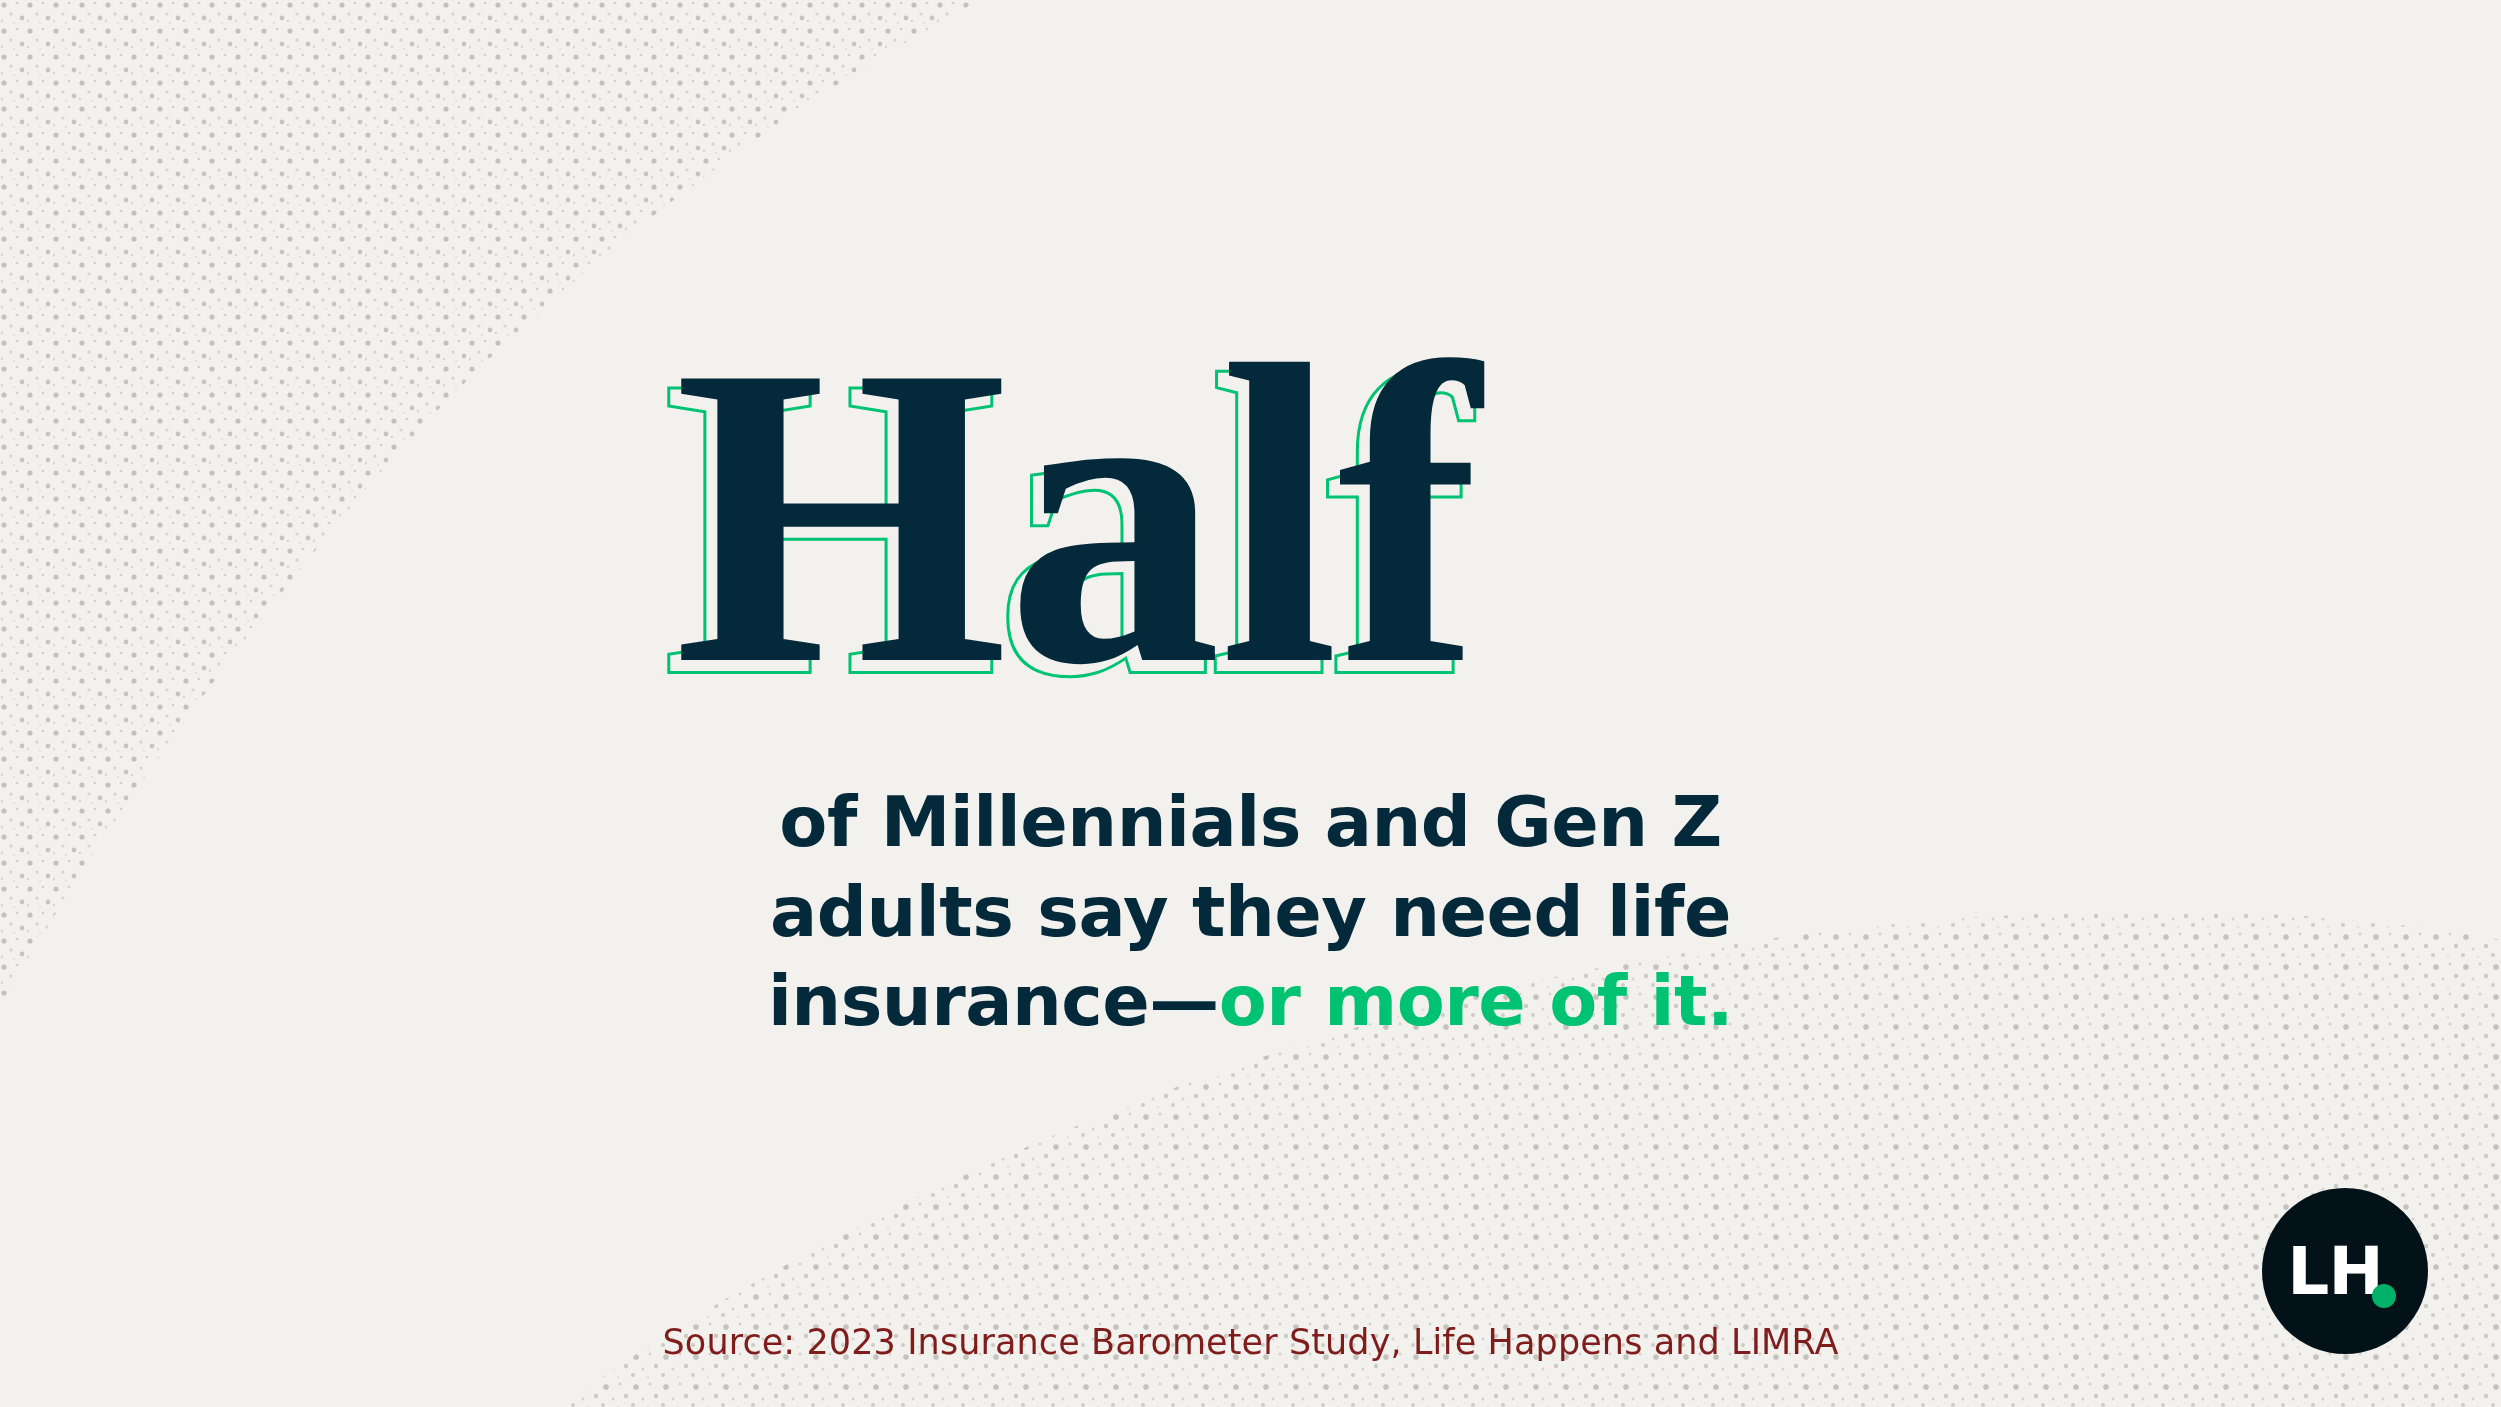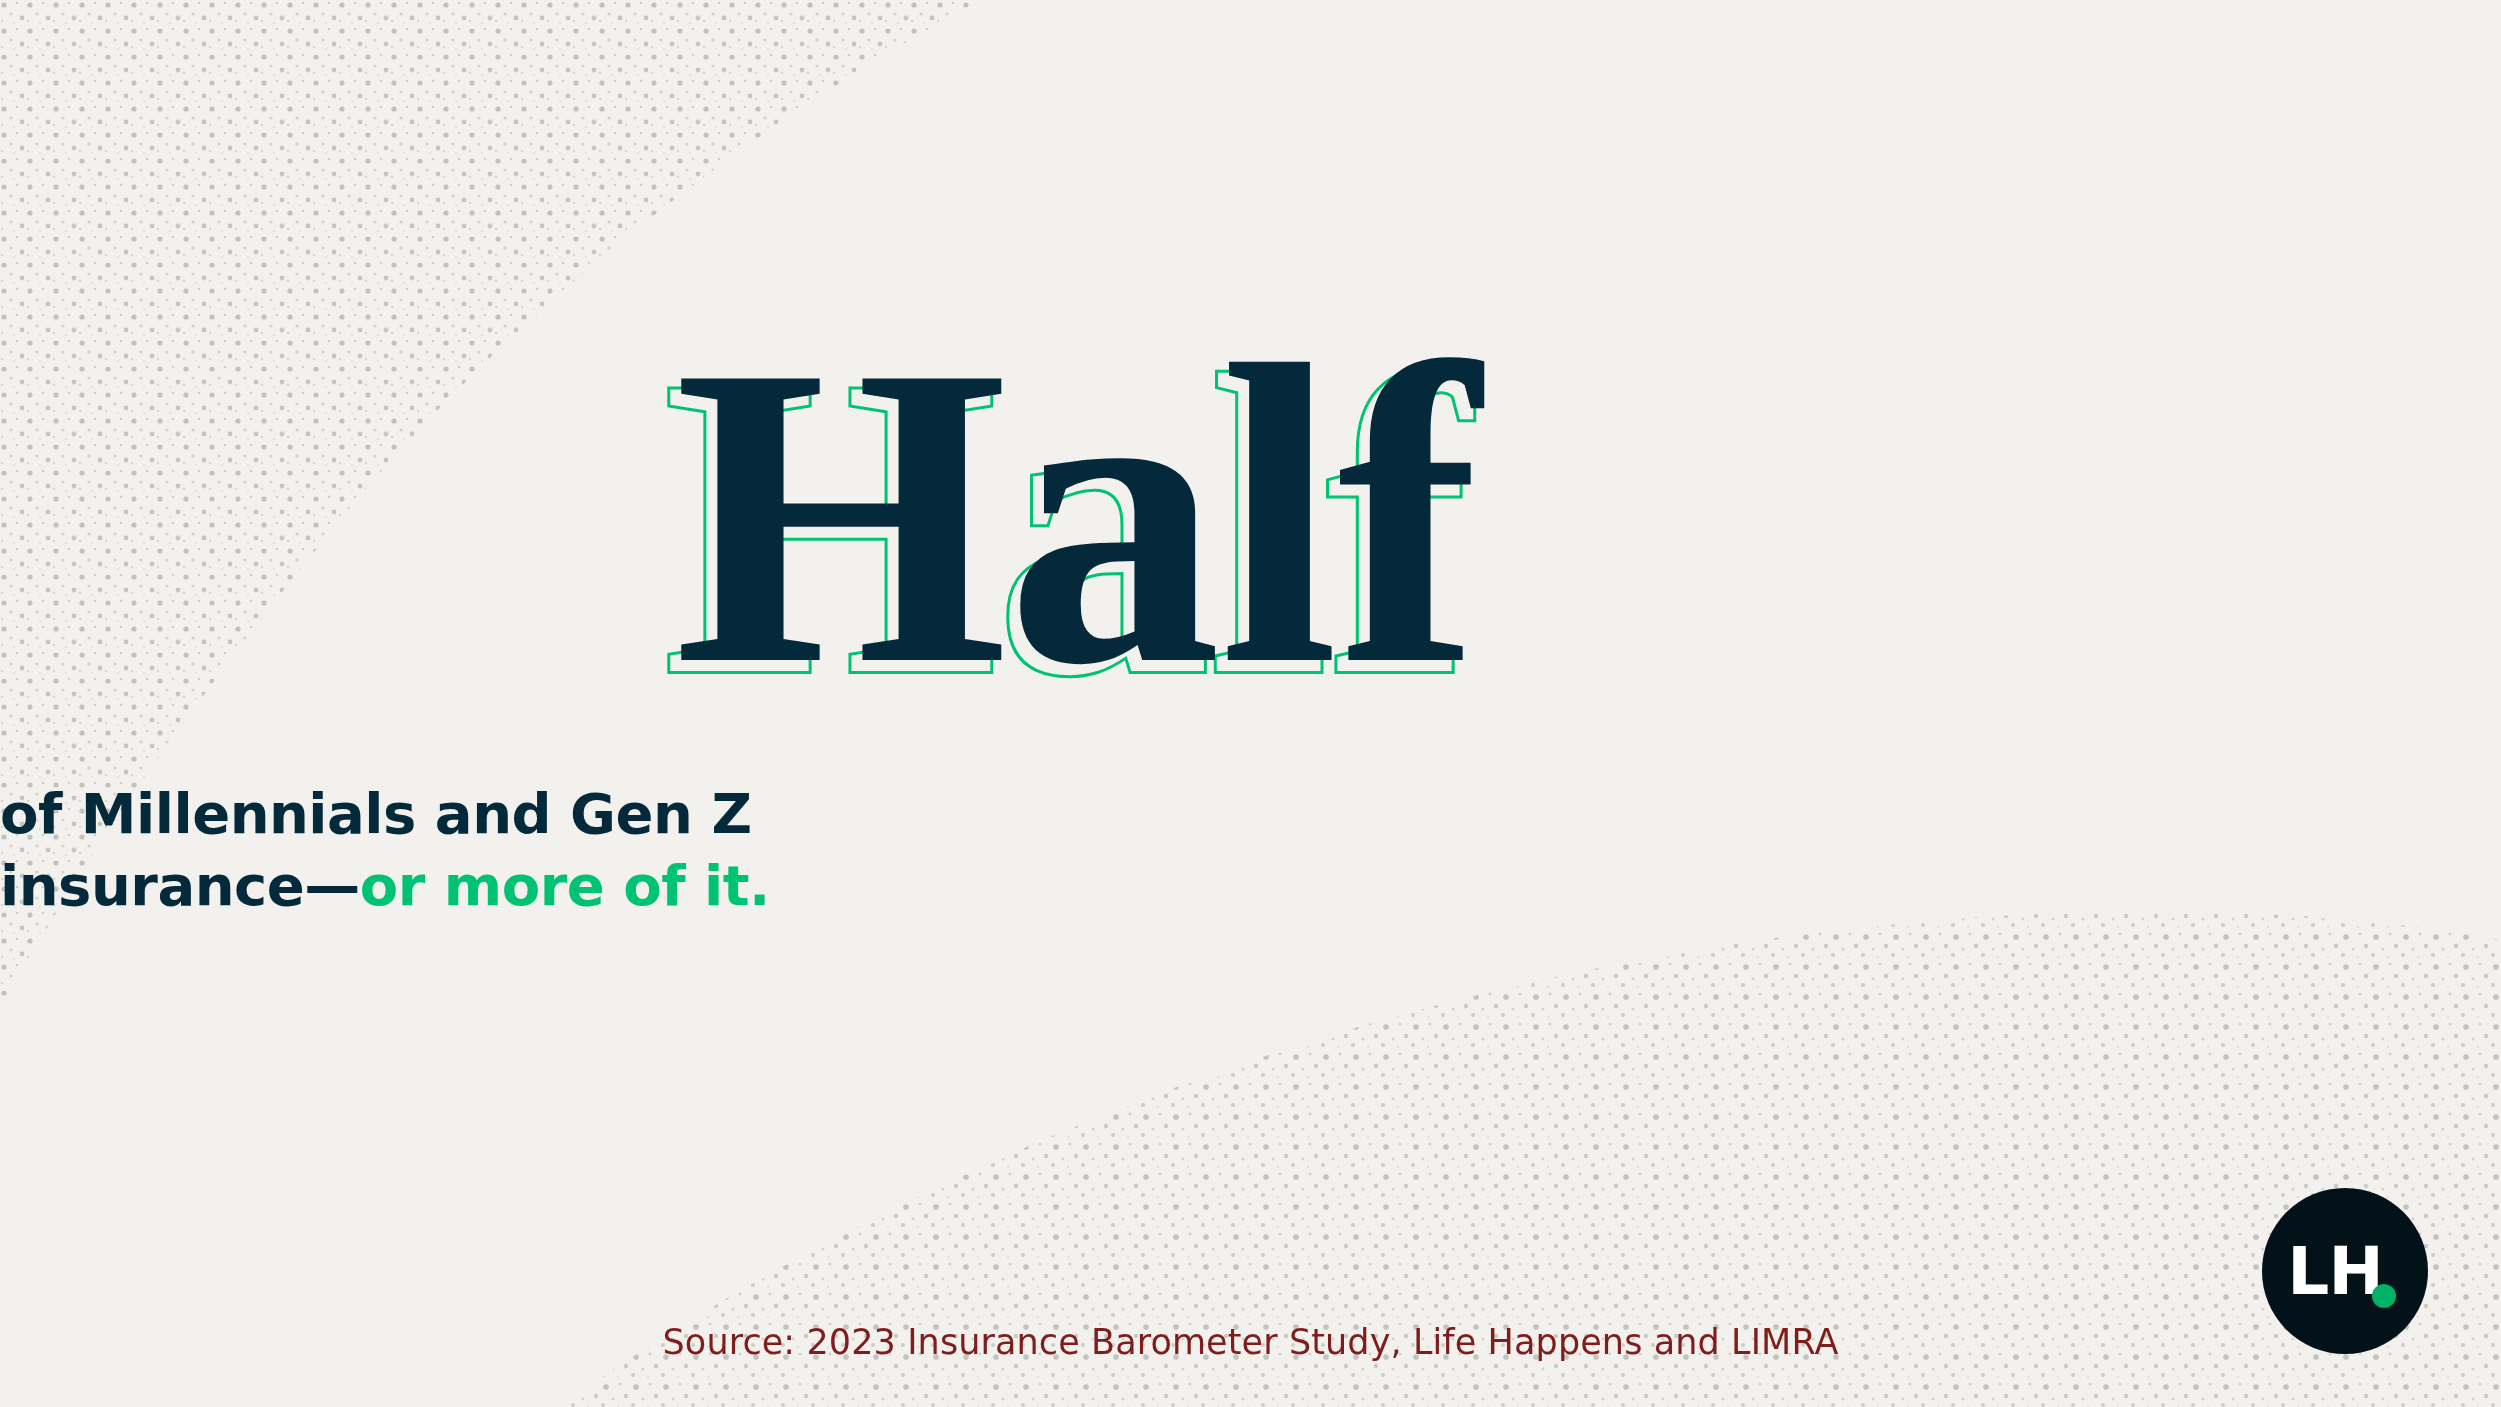--- a/index.html
+++ b/index.html
@@ -69,24 +69,24 @@
     color: #04293A;
     z-index: 3;
   }
 
   
   .subtitle {
     position: absolute;
     left: 0;
     top: 778px;
     width: 2501px;
-    text-align: left;
+    text-align: center;
     font-family: "DejaVu Sans", "Liberation Sans", sans-serif;
     font-weight: 700;
-    font-size: 56px;
+    font-size: 70px;
     line-height: 1.28;
     letter-spacing: -0.5px;
     color: #04293A;
     pointer-events: none;
   }
   .subtitle .hl {
     color: #00C273;
   }
   .subtitle .line { display: block; white-space: nowrap; }
 
@@ -180,20 +180,21 @@
   <div class="headline-wrap">
     <span class="headline-stack">
       <span class="headline outline">Half</span>
       <span class="headline knock">Half</span>
       <span class="headline solid">Half</span>
     </span>
   </div>
 
   <div class="subtitle">
     <span class="line">of Millennials and Gen Z</span>
+    <span class="line">adults say they need life</span>
     <span class="line"><span>insurance—</span><span class="hl">or more of it.</span></span>
   </div>
 
   <div class="source">Source: 2023 Insurance Barometer Study, Life Happens and LIMRA</div>
 
   <div class="logo">
     <div class="logo-circle"></div>
     <div class="logo-text">LH</div>
     <div class="logo-dot"></div>
   </div>

